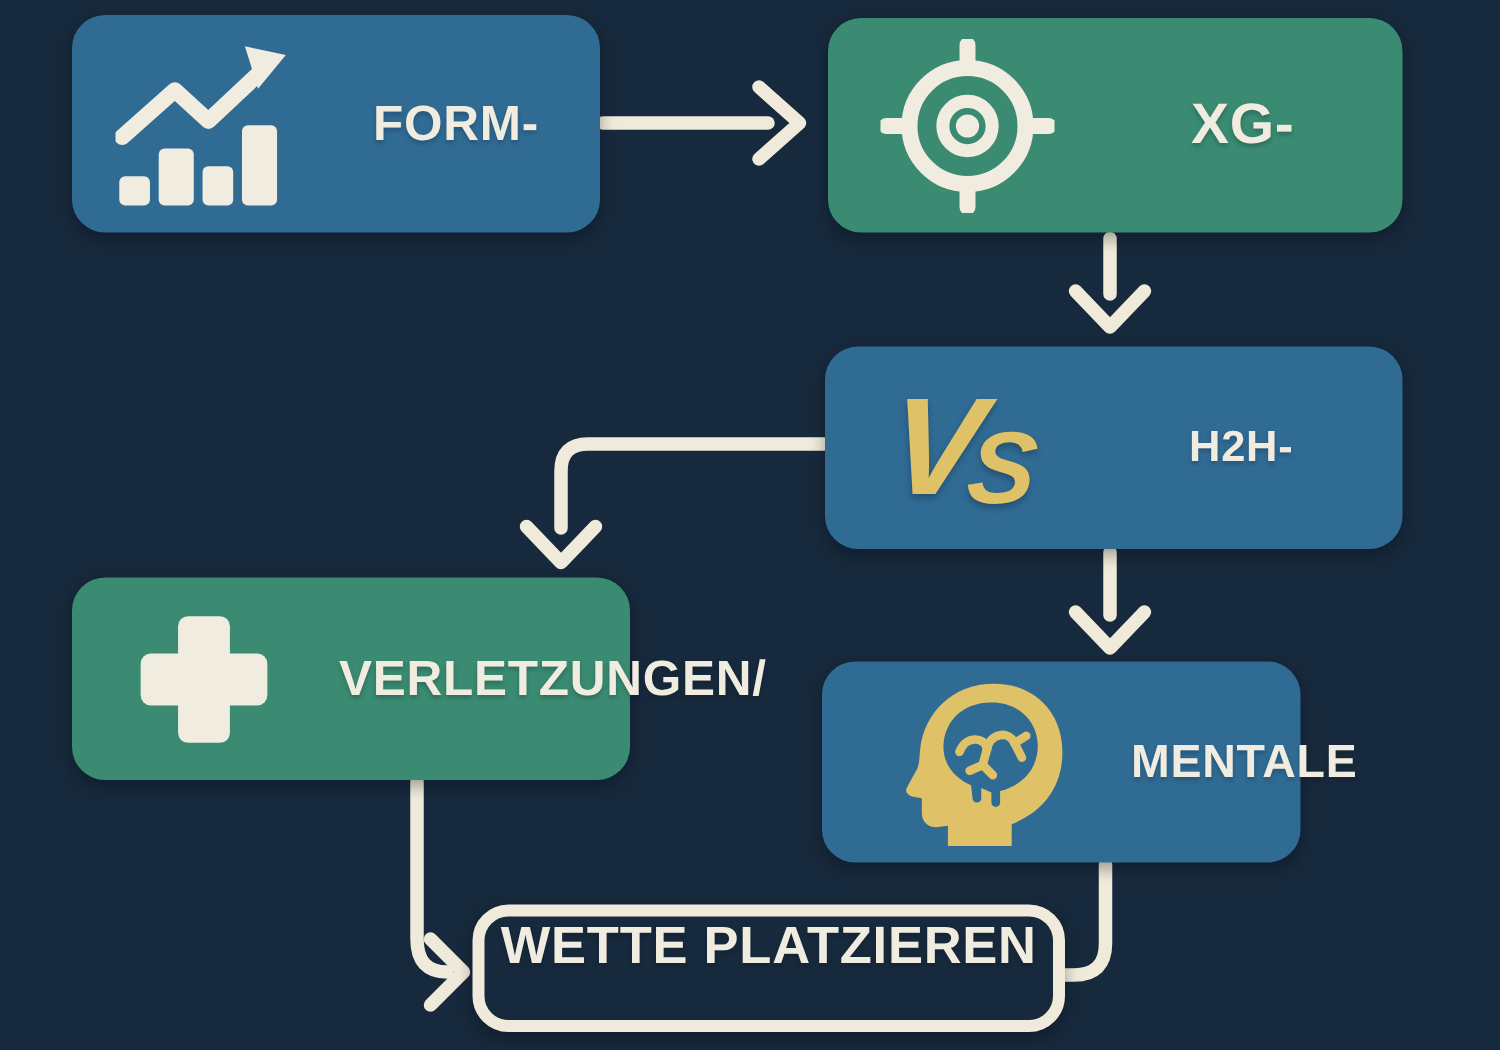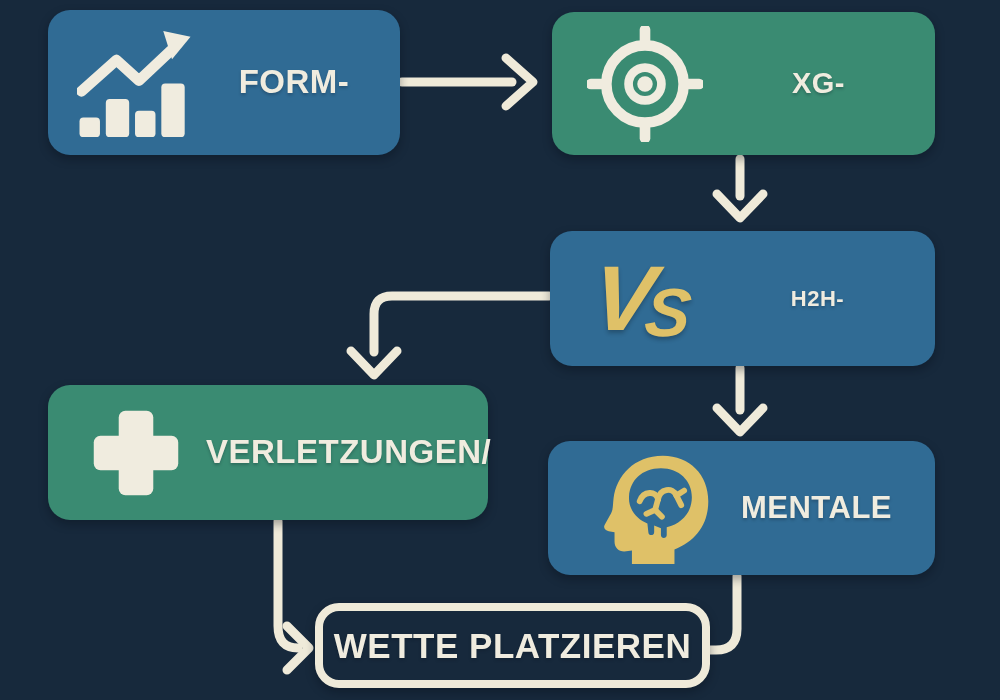--- a/index.html
+++ b/index.html
@@ -17,38 +17,39 @@
     color:#f0ecdf;
   }
   .node.blue{background:#306b94;}
   .node.green{background:#3a8b72;}
   .icon-wrap{flex:0 0 auto;display:flex;align-items:center;justify-content:center;}
   .label{
     flex:1 1 auto;text-align:center;font-weight:bold;
     text-transform:uppercase;line-height:1.18;
     text-shadow:0 2px 3px rgba(10,20,30,.25);
     letter-spacing:.5px;
+    margin-left:20px;
   }
   .node-form .label{font-size:33px;}
-  .node-xg .label{font-size:29px;}
-  .node-h2h .label{font-size:22px;}
+  .node-xg .label{font-size:38px;}
+  .node-h2h .label{font-size:29px;}
   .node-injuries .label{font-size:33px;}
   .node-mental .label{font-size:31px;}
   .vs{
     flex:0 0 150px;display:flex;align-items:flex-start;justify-content:center;
     color:#dfc168;font-weight:bold;font-style:italic;
     transform:skewX(-6deg);line-height:1;
     text-shadow:0 3px 4px rgba(10,20,30,.3);
   }
   .vs .vs-v{font-size:92px;}
   .vs .vs-s{font-size:68px;margin-left:-8px;margin-top:26px;}
   .node-bet{
     position:absolute;box-sizing:border-box;
     border:8px solid #efead9;border-radius:24px;
-    display:flex;align-items:center;justify-content:center;
+    display:flex;align-items:flex-start;justify-content:center;
     color:#f0ecdf;font-weight:bold;font-size:35px;
     letter-spacing:.5px;text-shadow:0 2px 3px rgba(10,20,30,.25);
     box-shadow:0 4px 10px rgba(5,12,20,.35);
   }
 </style>
 </head>
 <body>
 
 <div class="canvas">
 
@@ -112,35 +113,35 @@
   <div class="node blue node-h2h" style="left:550px;top:231px;width:385px;height:135px;padding:0 18px;">
     <div class="vs">
       <span class="vs-v">V</span>
       <span class="vs-s">S</span>
     </div>
     <div class="label">
       <div>H2H-</div>
     </div>
   </div>
 
-  <div class="node green node-injuries" style="left:48px;top:385px;width:440px;height:135px;padding:0 18px;">
+  <div class="node green node-injuries" style="left:48px;top:385px;width:372px;height:135px;padding:0 18px;">
     <div class="icon-wrap" style="width:140px;">
       <svg width="96" height="96" viewBox="0 0 100 100">
         <g fill="#f0ecdf">
           <rect x="32" y="6" width="36" height="88" rx="7"></rect>
           <rect x="6" y="32" width="88" height="36" rx="7"></rect>
         </g>
       </svg>
     </div>
     <div class="label">
       <div>VERLETZUNGEN/</div>
     </div>
   </div>
 
-  <div class="node blue node-mental" style="left:548px;top:441px;width:387px;height:134px;padding:0 36px;">
+  <div class="node blue node-mental" style="left:548px;top:441px;width:319px;height:134px;padding:0 36px;">
     <div class="icon-wrap" style="width:150px;">
       <svg width="116" height="116" viewBox="0 0 120 120">
         <path fill="#dfc168" d="M64 6 C34 6 16 27 13 50 C12 58 13 62 9 68 L4 77 C2 80 4 83 8 84 L14 85 L14 95 C14 101 18 105 24 105 L32 104 L32 118 L76 118 L76 103 C98 94 111 77 111 53 C111 26 92 6 64 6 Z"></path>
         <path fill="#306b94" d="M62 19 C42 19 30 32 29 48 C28 62 38 72 48 76 L49 85 C49 89 55 89 55 85 L55 78 L62 81 L62 88 C62 92 68 92 68 88 L68 80 C84 76 94 64 94 49 C94 32 81 19 62 19 Z"></path>
         <g stroke="#dfc168" stroke-width="6" fill="none" stroke-linecap="round" stroke-linejoin="round">
           <path d="M40 53 C44 42 57 42 59 51"></path>
           <path d="M59 51 C61 40 74 38 78 47"></path>
           <path d="M59 51 L56 62"></path>
           <path d="M56 62 L47 66"></path>
           <path d="M56 62 L63 69"></path>

